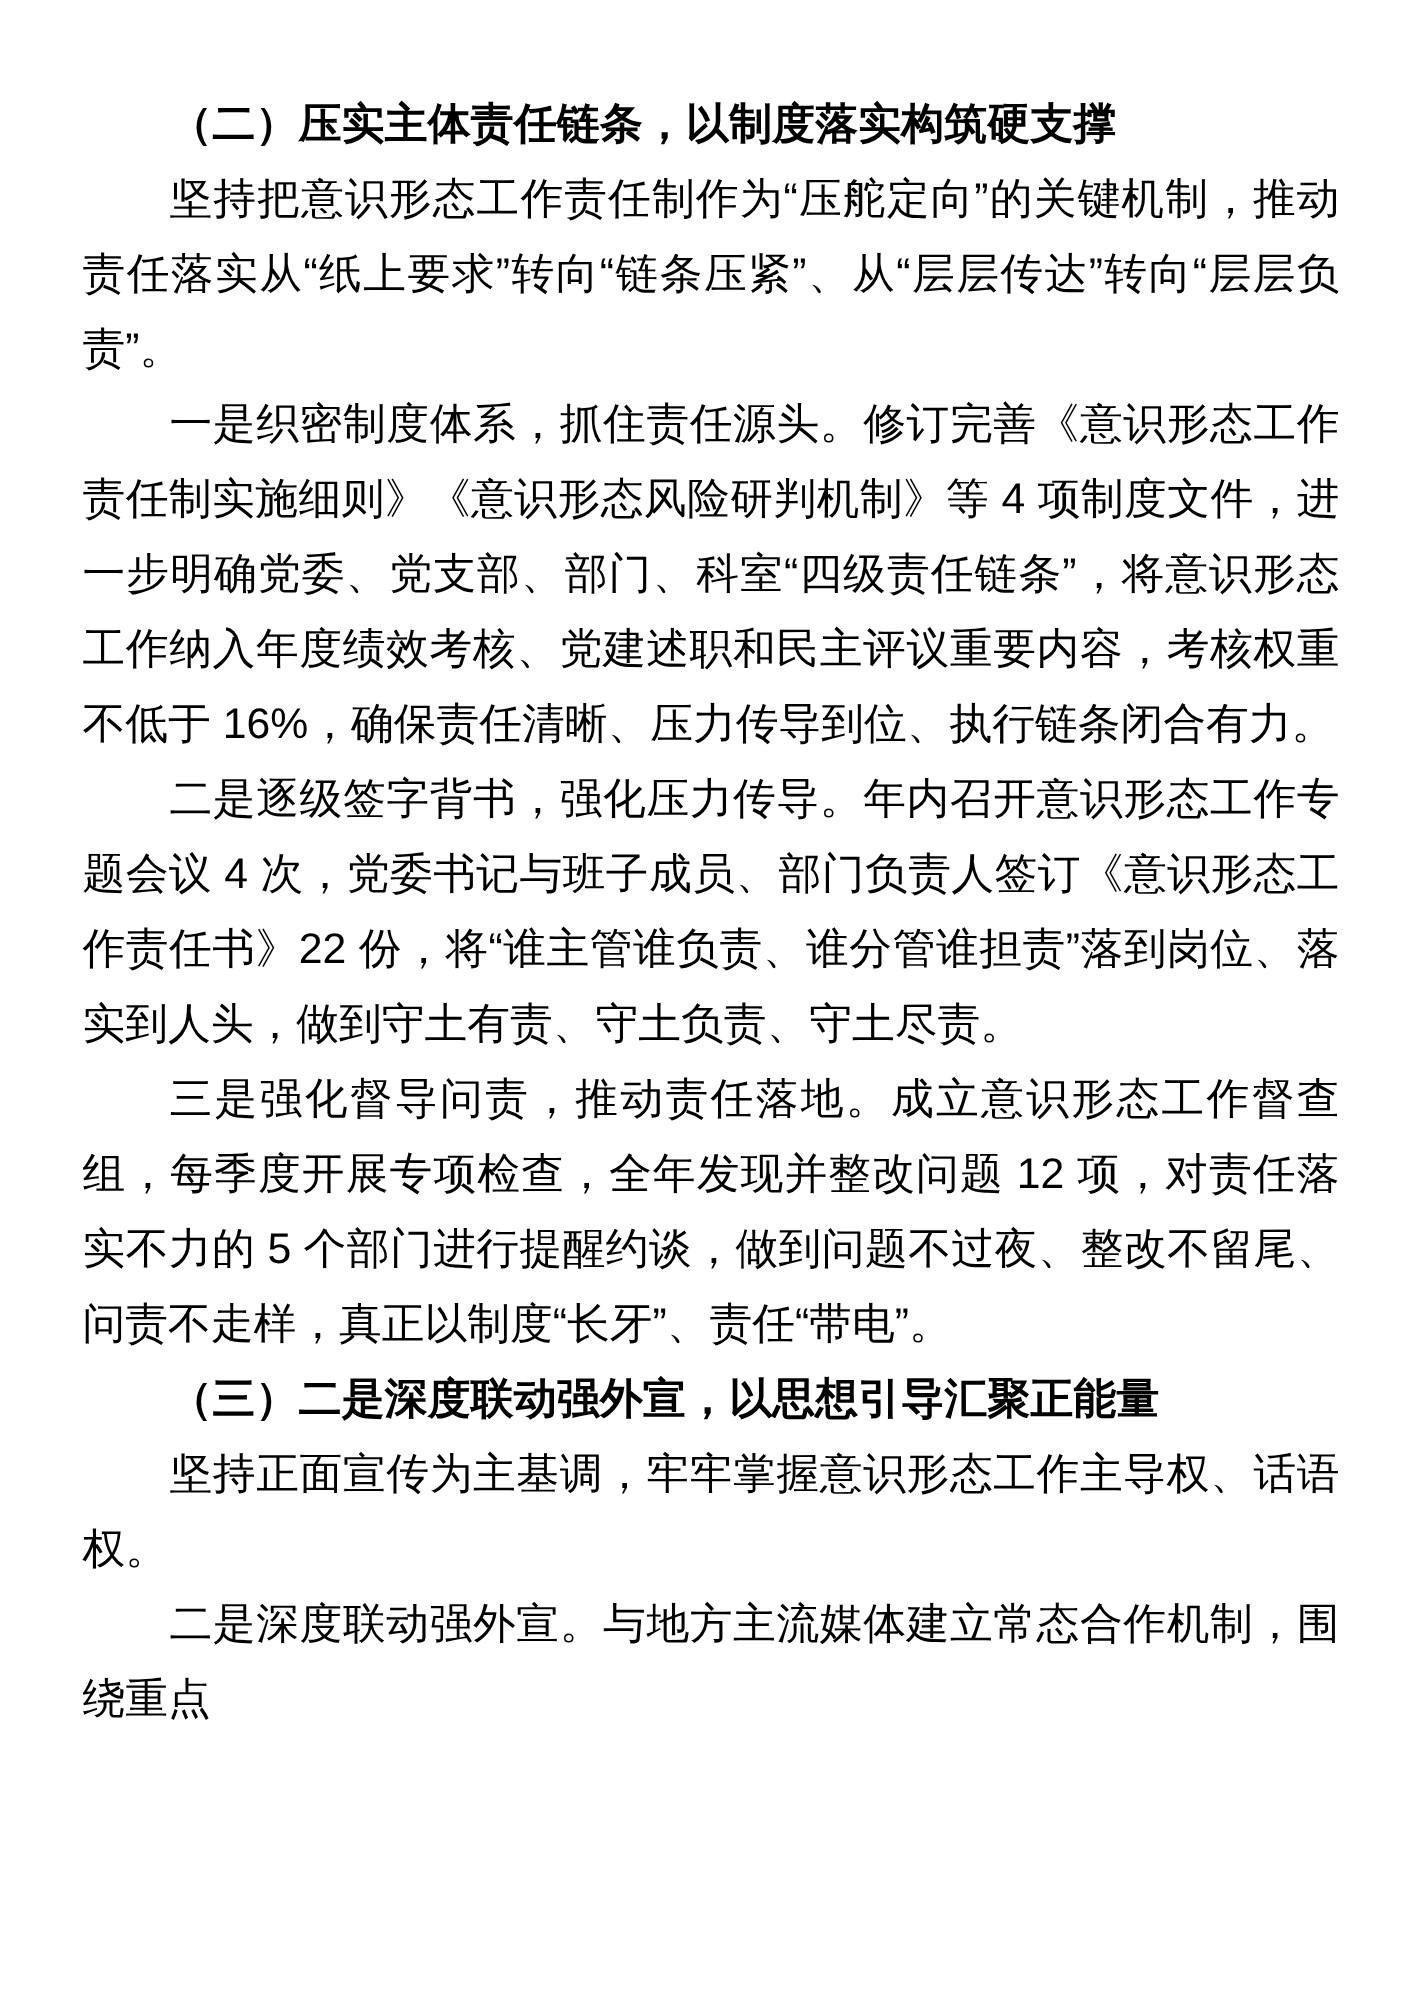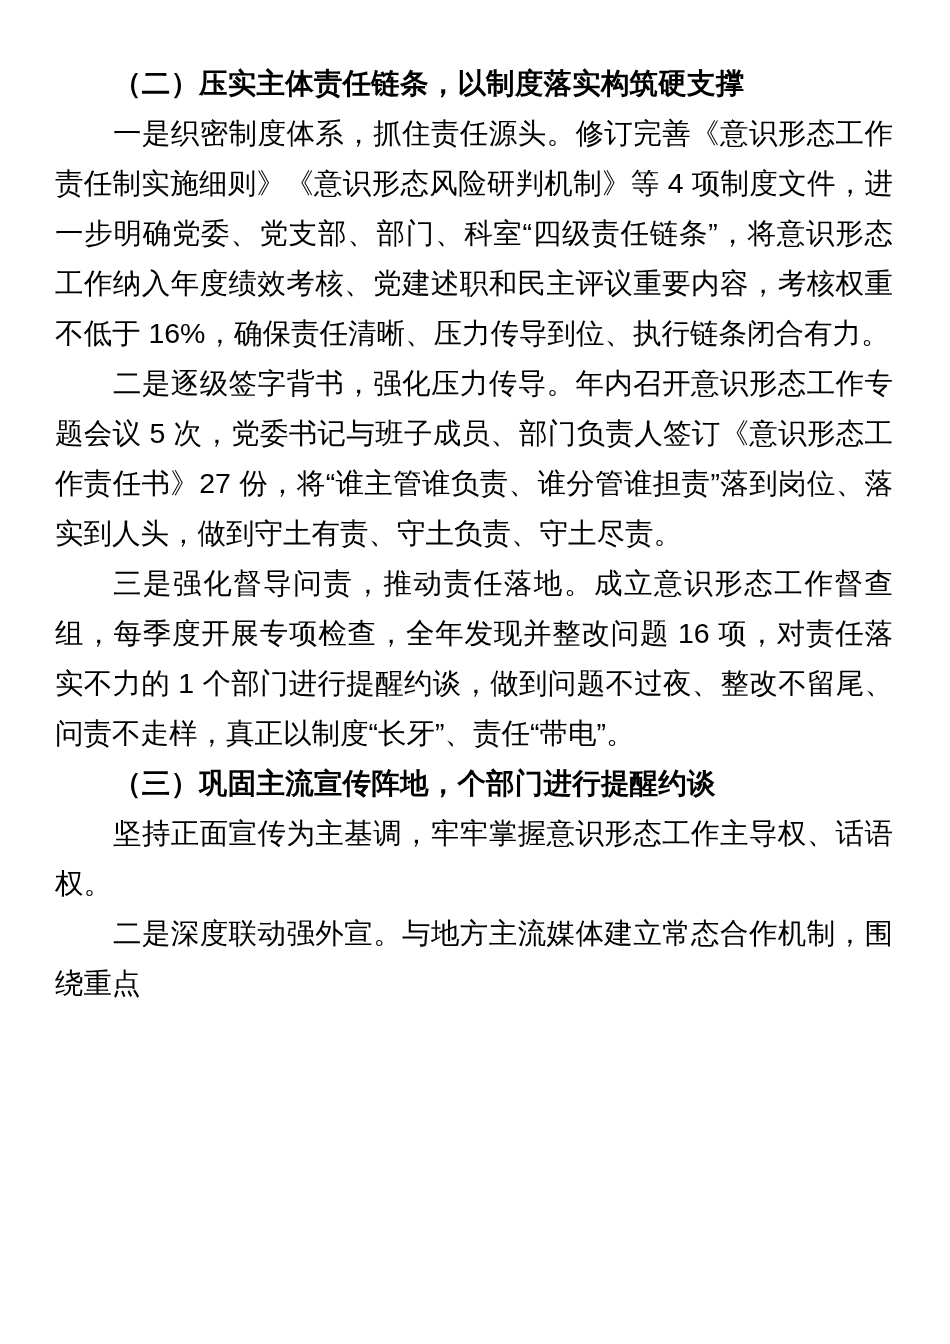--- a/index.html
+++ b/index.html
@@ -58,28 +58,29 @@
 </style>
 </head>
 <body>
 
 <div class="page">
   <div class="spacer-top"></div>
   <div class="content" style="top:58px;">
 
     <p class="heading">（二）压实主体责任链条，以制度落实构筑硬支撑</p>
 
+    <p class="para">坚持把意识形态工作责任制作为“压舵定向”的关键机制，推动责任落实从“纸上要求”转向“链条压紧”、从“层层传达”转向“层层负责”。</p>
 
     <p class="para">一是织密制度体系，抓住责任源头。修订完善《意识形态工作责任制实施细则》《意识形态风险研判机制》等 4 项制度文件，进一步明确党委、党支部、部门、科室“四级责任链条”，将意识形态工作纳入年度绩效考核、党建述职和民主评议重要内容，考核权重不低于 16%，确保责任清晰、压力传导到位、执行链条闭合有力。</p>
 
-    <p class="para">二是逐级签字背书，强化压力传导。年内召开意识形态工作专题会议 5 次，党委书记与班子成员、部门负责人签订《意识形态工作责任书》27 份，将“谁主管谁负责、谁分管谁担责”落到岗位、落实到人头，做到守土有责、守土负责、守土尽责。</p>
+    <p class="para">二是逐级签字背书，强化压力传导。年内召开意识形态工作专题会议 4 次，党委书记与班子成员、部门负责人签订《意识形态工作责任书》22 份，将“谁主管谁负责、谁分管谁担责”落到岗位、落实到人头，做到守土有责、守土负责、守土尽责。</p>
 
-    <p class="para">三是强化督导问责，推动责任落地。成立意识形态工作督查组，每季度开展专项检查，全年发现并整改问题 16 项，对责任落实不力的 1 个部门进行提醒约谈，做到问题不过夜、整改不留尾、问责不走样，真正以制度“长牙”、责任“带电”。</p>
+    <p class="para">三是强化督导问责，推动责任落地。成立意识形态工作督查组，每季度开展专项检查，全年发现并整改问题 12 项，对责任落实不力的 5 个部门进行提醒约谈，做到问题不过夜、整改不留尾、问责不走样，真正以制度“长牙”、责任“带电”。</p>
 
-    <p class="heading">（三）巩固主流宣传阵地，个部门进行提醒约谈</p>
+    <p class="heading">（三）二是深度联动强外宣，以思想引导汇聚正能量</p>
 
     <p class="para last-line-left">坚持正面宣传为主基调，牢牢掌握意识形态工作主导权、话语权。</p>
 
 
     <p class="para last-line-left">二是深度联动强外宣。与地方主流媒体建立常态合作机制，围绕重点</p>
 
   </div>
 </div>
 
 </body></html>

